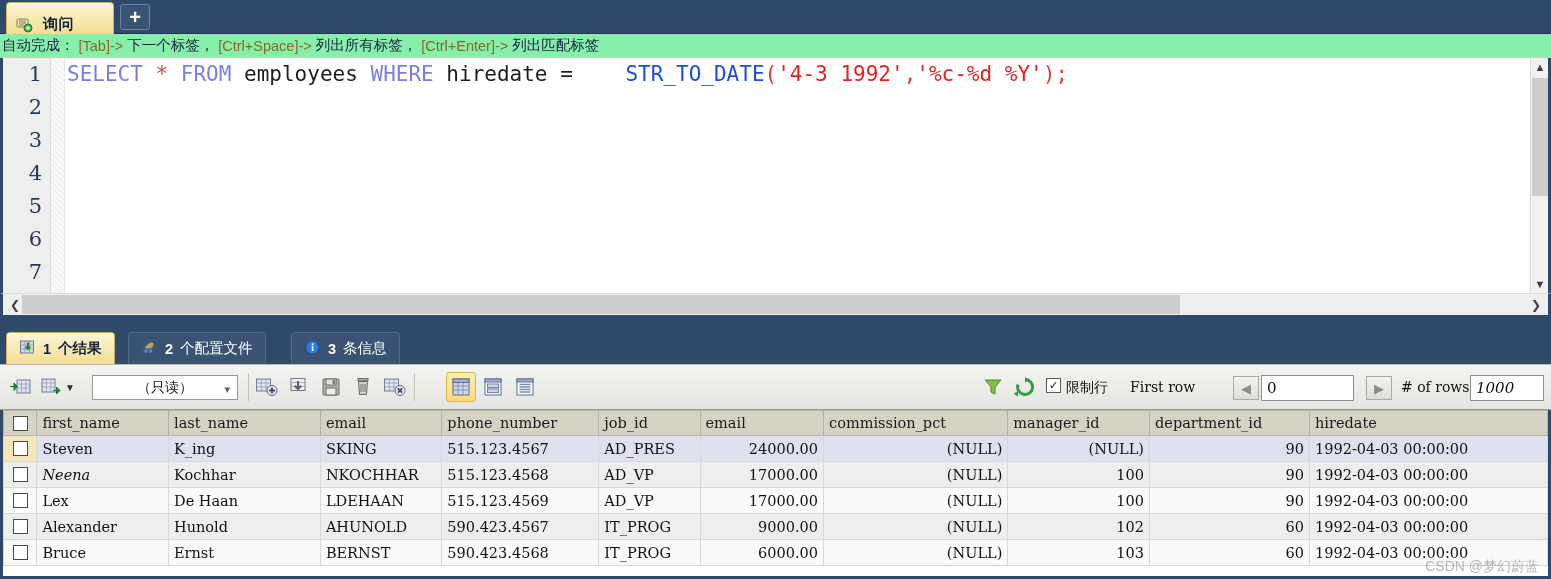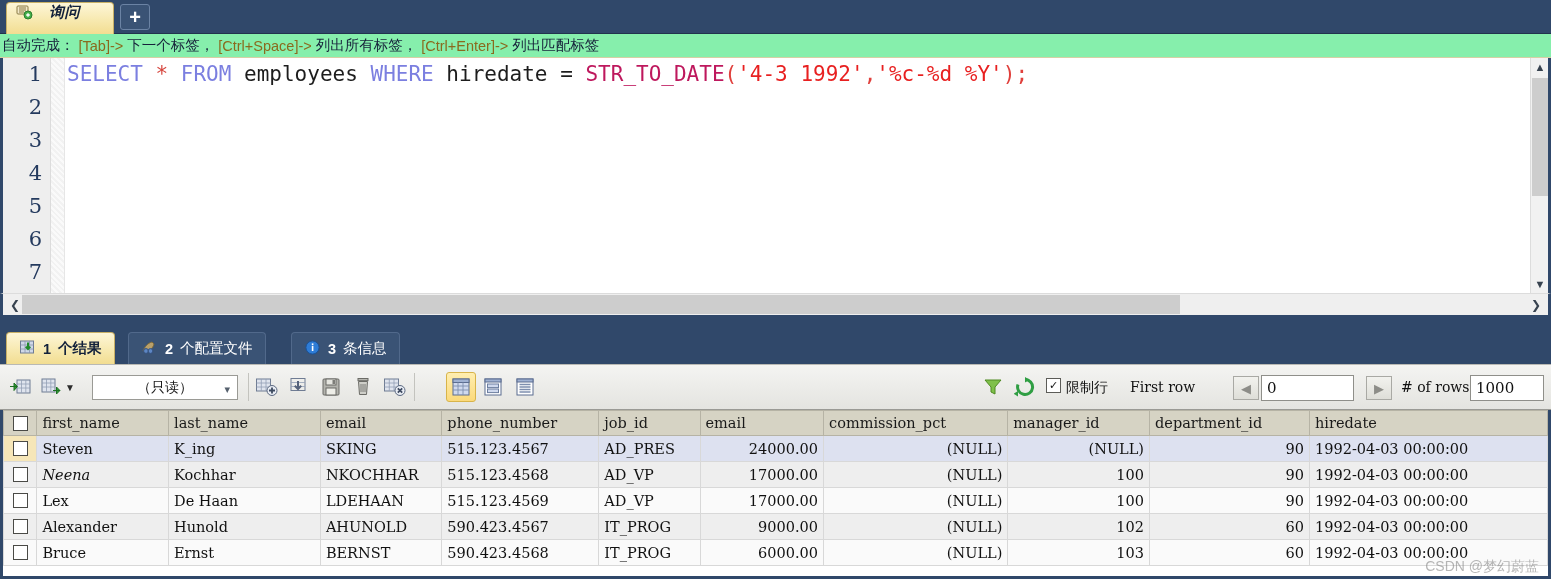--- a/index.html
+++ b/index.html
@@ -15,21 +15,21 @@
   .tabstrip {
     position: absolute; left: 0; top: 0; width: 1551px; height: 34px;
     background: #30486a;
     border-bottom: 1px solid #21334d;
   }
   .tab {
     position: absolute; left: 6px; top: 2px; width: 108px; height: 32px;
     background: linear-gradient(to bottom,#fdf6d8 0%, #f7e9b0 55%, #f2dd91 100%);
     border: 1px solid #c8b066; border-bottom: none;
     border-radius: 4px 4px 0 0;
-    display: flex; align-items: flex-start; gap: 16px; padding-left: 8px; font-style: italic;
+    display: flex; align-items: flex-end; gap: 10px; padding-left: 8px;
   }
   .tab-label { font-size: 15px; font-weight: bold; color: #11203a; letter-spacing: .5px; }
   .tab-icon { width: 18px; height: 18px; position: relative; display:block; }
   .newtab {
     position: absolute; left: 120px; top: 4px; width: 30px; height: 26px;
     background: #3a5375; border: 1px solid #6b83a4; border-radius: 3px;
     display: flex; align-items: center; justify-content: center;
     color: #ffffff; font-size: 20px; font-weight: bold; line-height: 1;
   }
 
@@ -64,21 +64,21 @@
   }
   .code {
     position: absolute; left: 64px; top: 0; right: 18px; height: 235px;
     font-family: "DejaVu Sans Mono", monospace; font-size: 21px;
     white-space: nowrap; overflow: hidden;
   }
   .code .line { height: 33px; line-height: 33px; }
   .kw   { color: #7b7fe0; }
   .star { color: #d6443c; }
   .ident{ color: #1d1d1d; }
-  .fn   { color: #be185d; }
+  .fn   { color: #1d4ed8; margin-left: 40px; }
   .punc { color: #e0403c; }
   .str  { color: #e82020; }
 
   .vscroll {
     position: absolute; right: 3px; top: 58px; width: 18px; height: 235px;
     background: #f1f1f1; border-left: 1px solid #dcdcdc;
   }
   .vs-arrow { width: 18px; height: 18px; display:flex; align-items:center; justify-content:center;
     color:#37424f; font-size:11px; }
   .vs-thumb { position: absolute; left: 1px; top: 20px; width: 16px; height: 118px; background: #cdcdcd; }
@@ -403,21 +403,21 @@
     <div class="chk" style="left:1046px;">✓</div>
     <div class="limit-lbl" style="left:1066px;">限制行</div>
 
     <div class="limit-lbl mono-lbl" style="left:1130px;">First row</div>
 
     <div class="spin-btn" style="left:1233px;">◀</div>
     <div class="num-input" style="left:1261px;width:93px;">0</div>
     <div class="spin-btn" style="left:1366px;">▶</div>
 
     <div class="limit-lbl mono-lbl" style="left:1401px;"># of rows</div>
-    <div class="num-input" style="left:1470px;width:74px;">1000</div>
+    <div class="num-input" style="left:1470px;width:74px;font-style:italic;">1000</div>
   </div>
 
   <div class="grid">
     <table class="dg">
       <thead>
         <tr id="hdrow">
           <th class="rowhdr">
             <span class="cellbox"></span>
           </th>
         <th style="width: 130px;">first_name</th>

